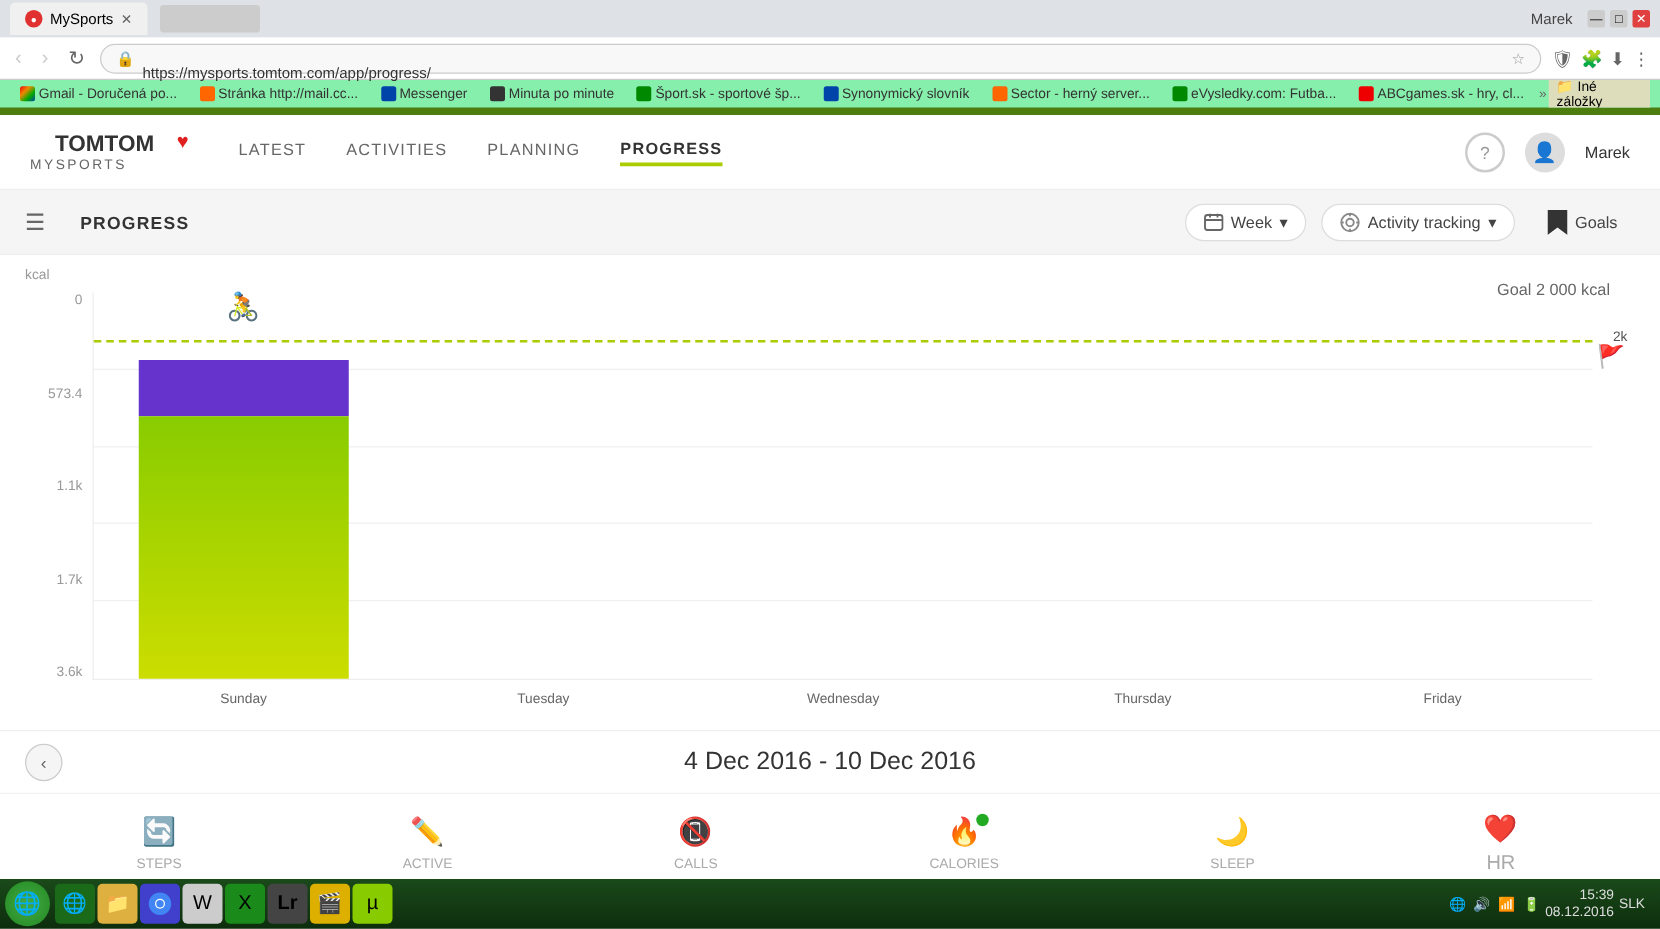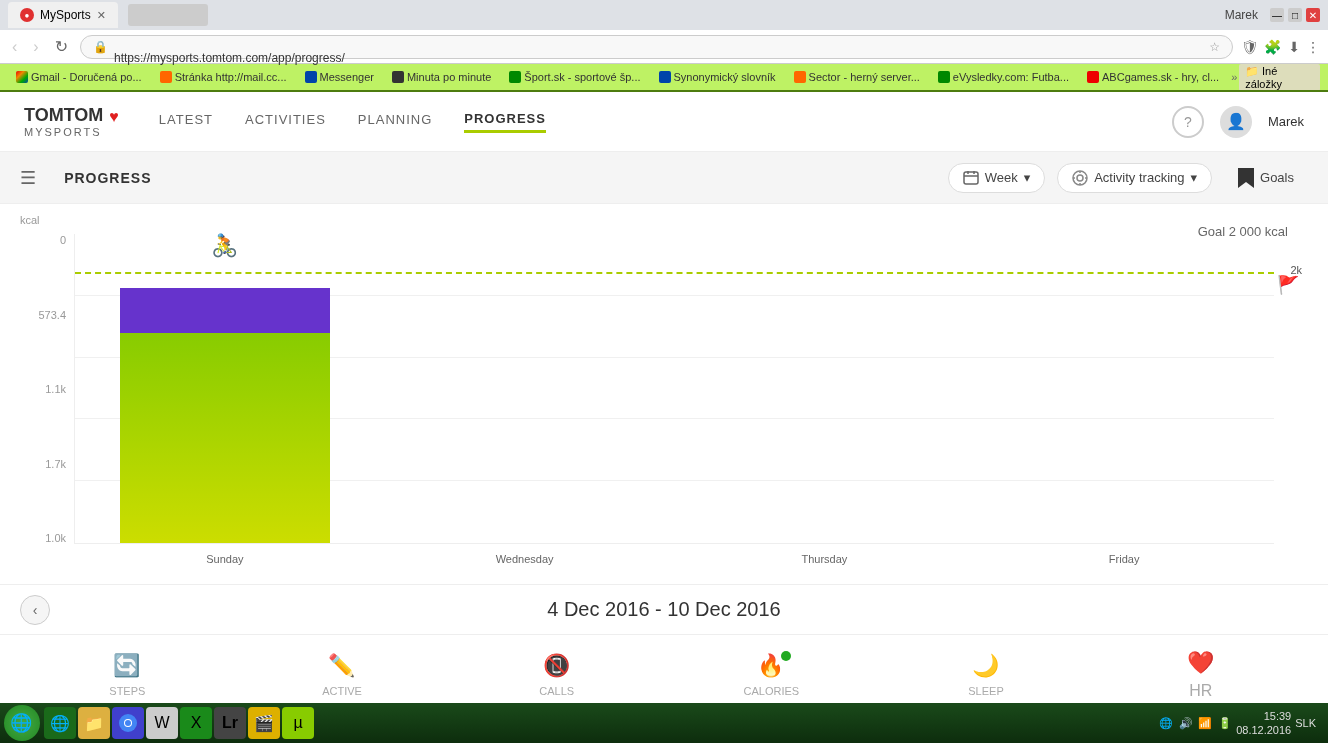--- a/index.html
+++ b/index.html
@@ -85,27 +85,27 @@
       align-items: center;
       gap: 6px;
     }
     .lock-icon { color: #4a4; font-size: 12px; }
     .address-text { font-size: 12px; color: #333; margin-top: 23px; }
     .star-icon { margin-left: auto; color: #999; }
     .address-actions { display: flex; gap: 6px; align-items: center; }
     .addr-icon { font-size: 14px; color: #666; }
 
     .bookmarks-bar {
-      background: #bef264;
+      background: #86efac;
       height: 28px;
       display: flex;
       align-items: center;
       padding: 0 8px;
       gap: 2px;
-      border-bottom: 2px solid #4d7c0f;
+      border-bottom: 6px solid #4d7c0f;
       font-size: 11px;
       overflow: hidden;
     }
     .bookmark-item {
       padding: 2px 8px;
       white-space: nowrap;
       color: #333;
       cursor: pointer;
       display: flex;
       align-items: center;
@@ -138,22 +138,23 @@
     .logo {
       display: flex;
       flex-direction: column;
       margin-right: 40px;
     }
     .logo-tomtom {
       font-size: 18px;
       font-weight: bold;
       color: #333;
       display: flex;
-      align-items: flex-end;
-      gap: 6px;
+      align-items: flex-start;
+      gap: 18px;
+      margin-left: 20px;
     }
     .logo-heart {
       color: #e02020;
       font-size: 16px;
     }
     .logo-mysports {
       font-size: 11px;
       color: #666;
       letter-spacing: 2px;
       text-transform: uppercase;
@@ -593,21 +594,21 @@
     </div>
   </div>
 
   <div class="chart-area">
     <span class="kcal-unit">kcal</span>
     <span class="goal-label">Goal 2 000 kcal</span>
 
     <div class="chart-container">
 
       <div class="y-axis">
-        <div class="y-label">1.0k</div>
+        <div class="y-label">3.6k</div>
         <div class="y-label">1.7k</div>
         <div class="y-label">1.1k</div>
         <div class="y-label">573.4</div>
         <div class="y-label">0</div>
       </div>
 
       <div class="chart-inner">
 
         <div class="grid-line" style="bottom: 20%; "></div>
         <div class="grid-line" style="bottom: 40%;"></div>
@@ -627,20 +628,23 @@
             <div class="bar-stack" style="width:70%; bottom:0;">
 
               <div class="bar-segment bar-purple" style="height:45px;"></div>
 
               <div class="bar-segment bar-green-gradient" style="height:210px;"></div>
             </div>
             <span class="day-label">Sunday</span>
           </div>
 
 
+          <div class="day-column">
+            <span class="day-label">Tuesday</span>
+          </div>
 
           <div class="day-column">
             <span class="day-label">Wednesday</span>
           </div>
 
           <div class="day-column">
             <span class="day-label">Thursday</span>
           </div>
 
           <div class="day-column">

